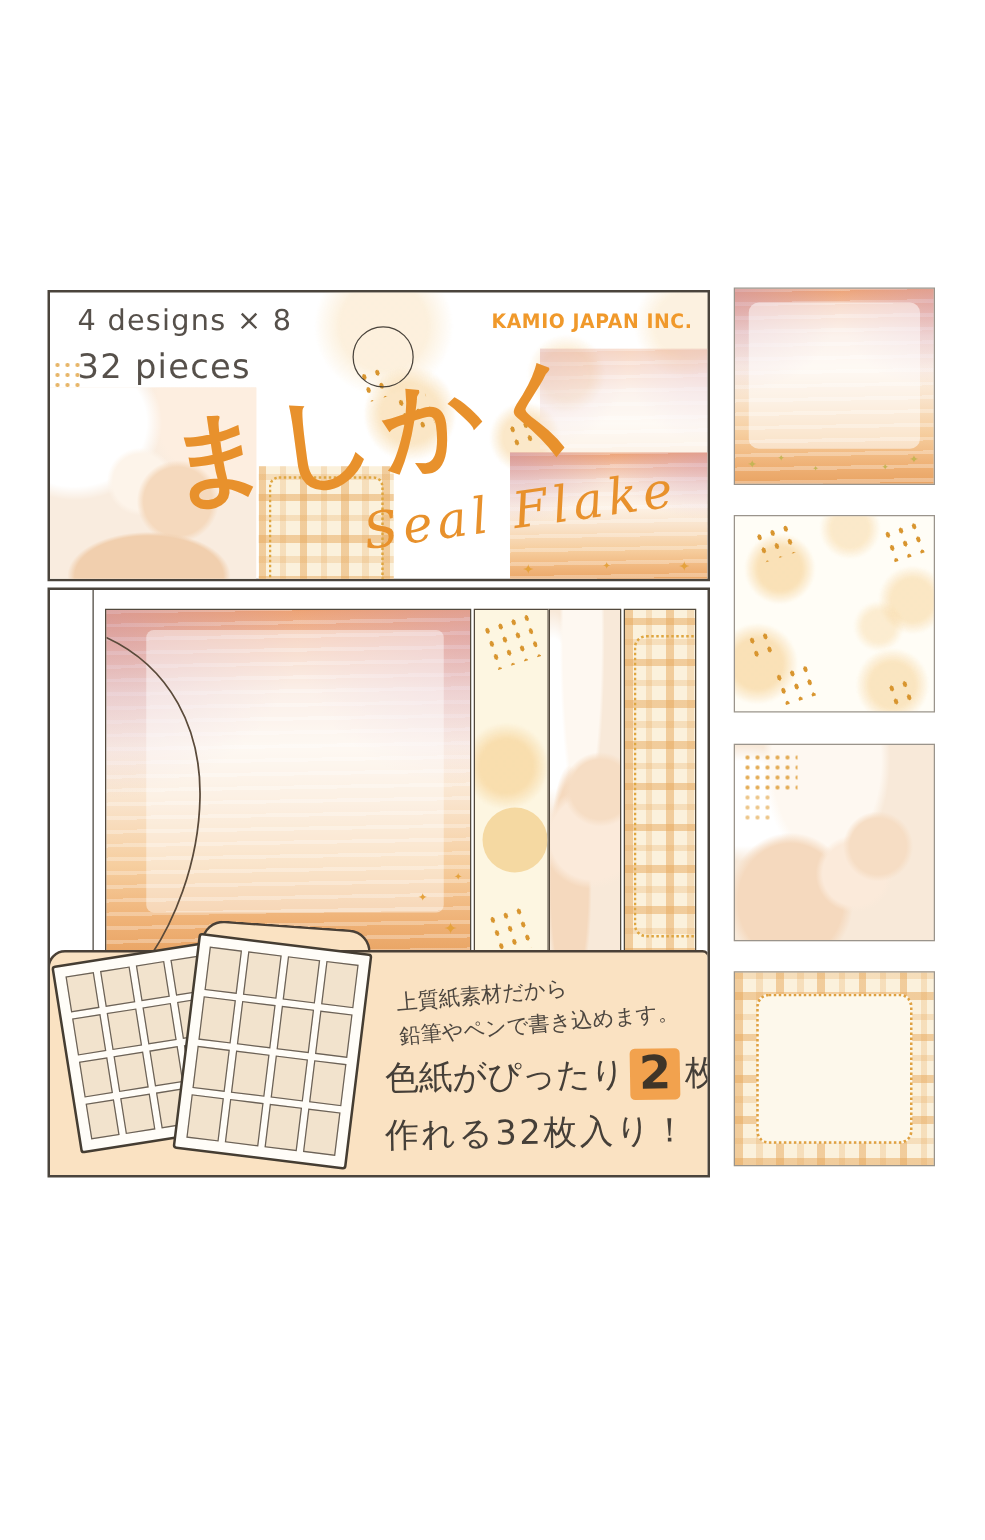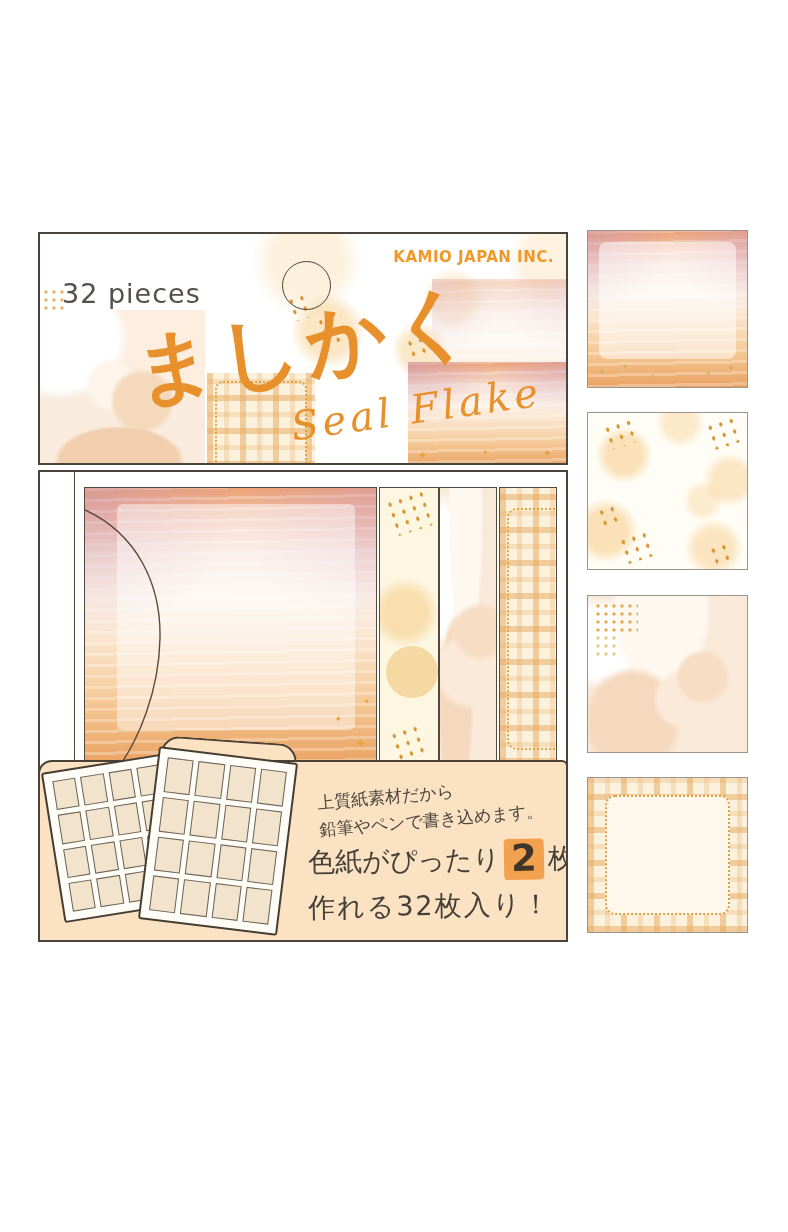--- a/index.html
+++ b/index.html
@@ -148,20 +148,21 @@
     <span class="sparkle" style="left:74px;bottom:10px;font-size:8px;">✦</span>
     <span class="sparkle" style="right:14px;bottom:8px;">✦</span>
   </div>
 
   <div class="seeds" style="left:248px;top:60px;width:22px;height:26px;"></div>
   <div class="seeds" style="left:278px;top:80px;width:26px;height:30px;"></div>
   <div class="seeds" style="left:366px;top:102px;width:22px;height:22px;"></div>
 
   <div class="circle-outline"></div>
 
+  <div class="designs-count">4 designs × 8</div>
   <div class="pieces-count">32 pieces</div>
   <div class="brand">KAMIO JAPAN INC.</div>
   <div class="title-jp">ましかく</div>
   <div class="title-script">Seal Flake</div>
 </div>
 
 <div id="middle-box" class="abs panel-border">
   <div class="side-strip-line"></div>
 
   <div id="sheet-sunset" class="sheet-edge sunset">

